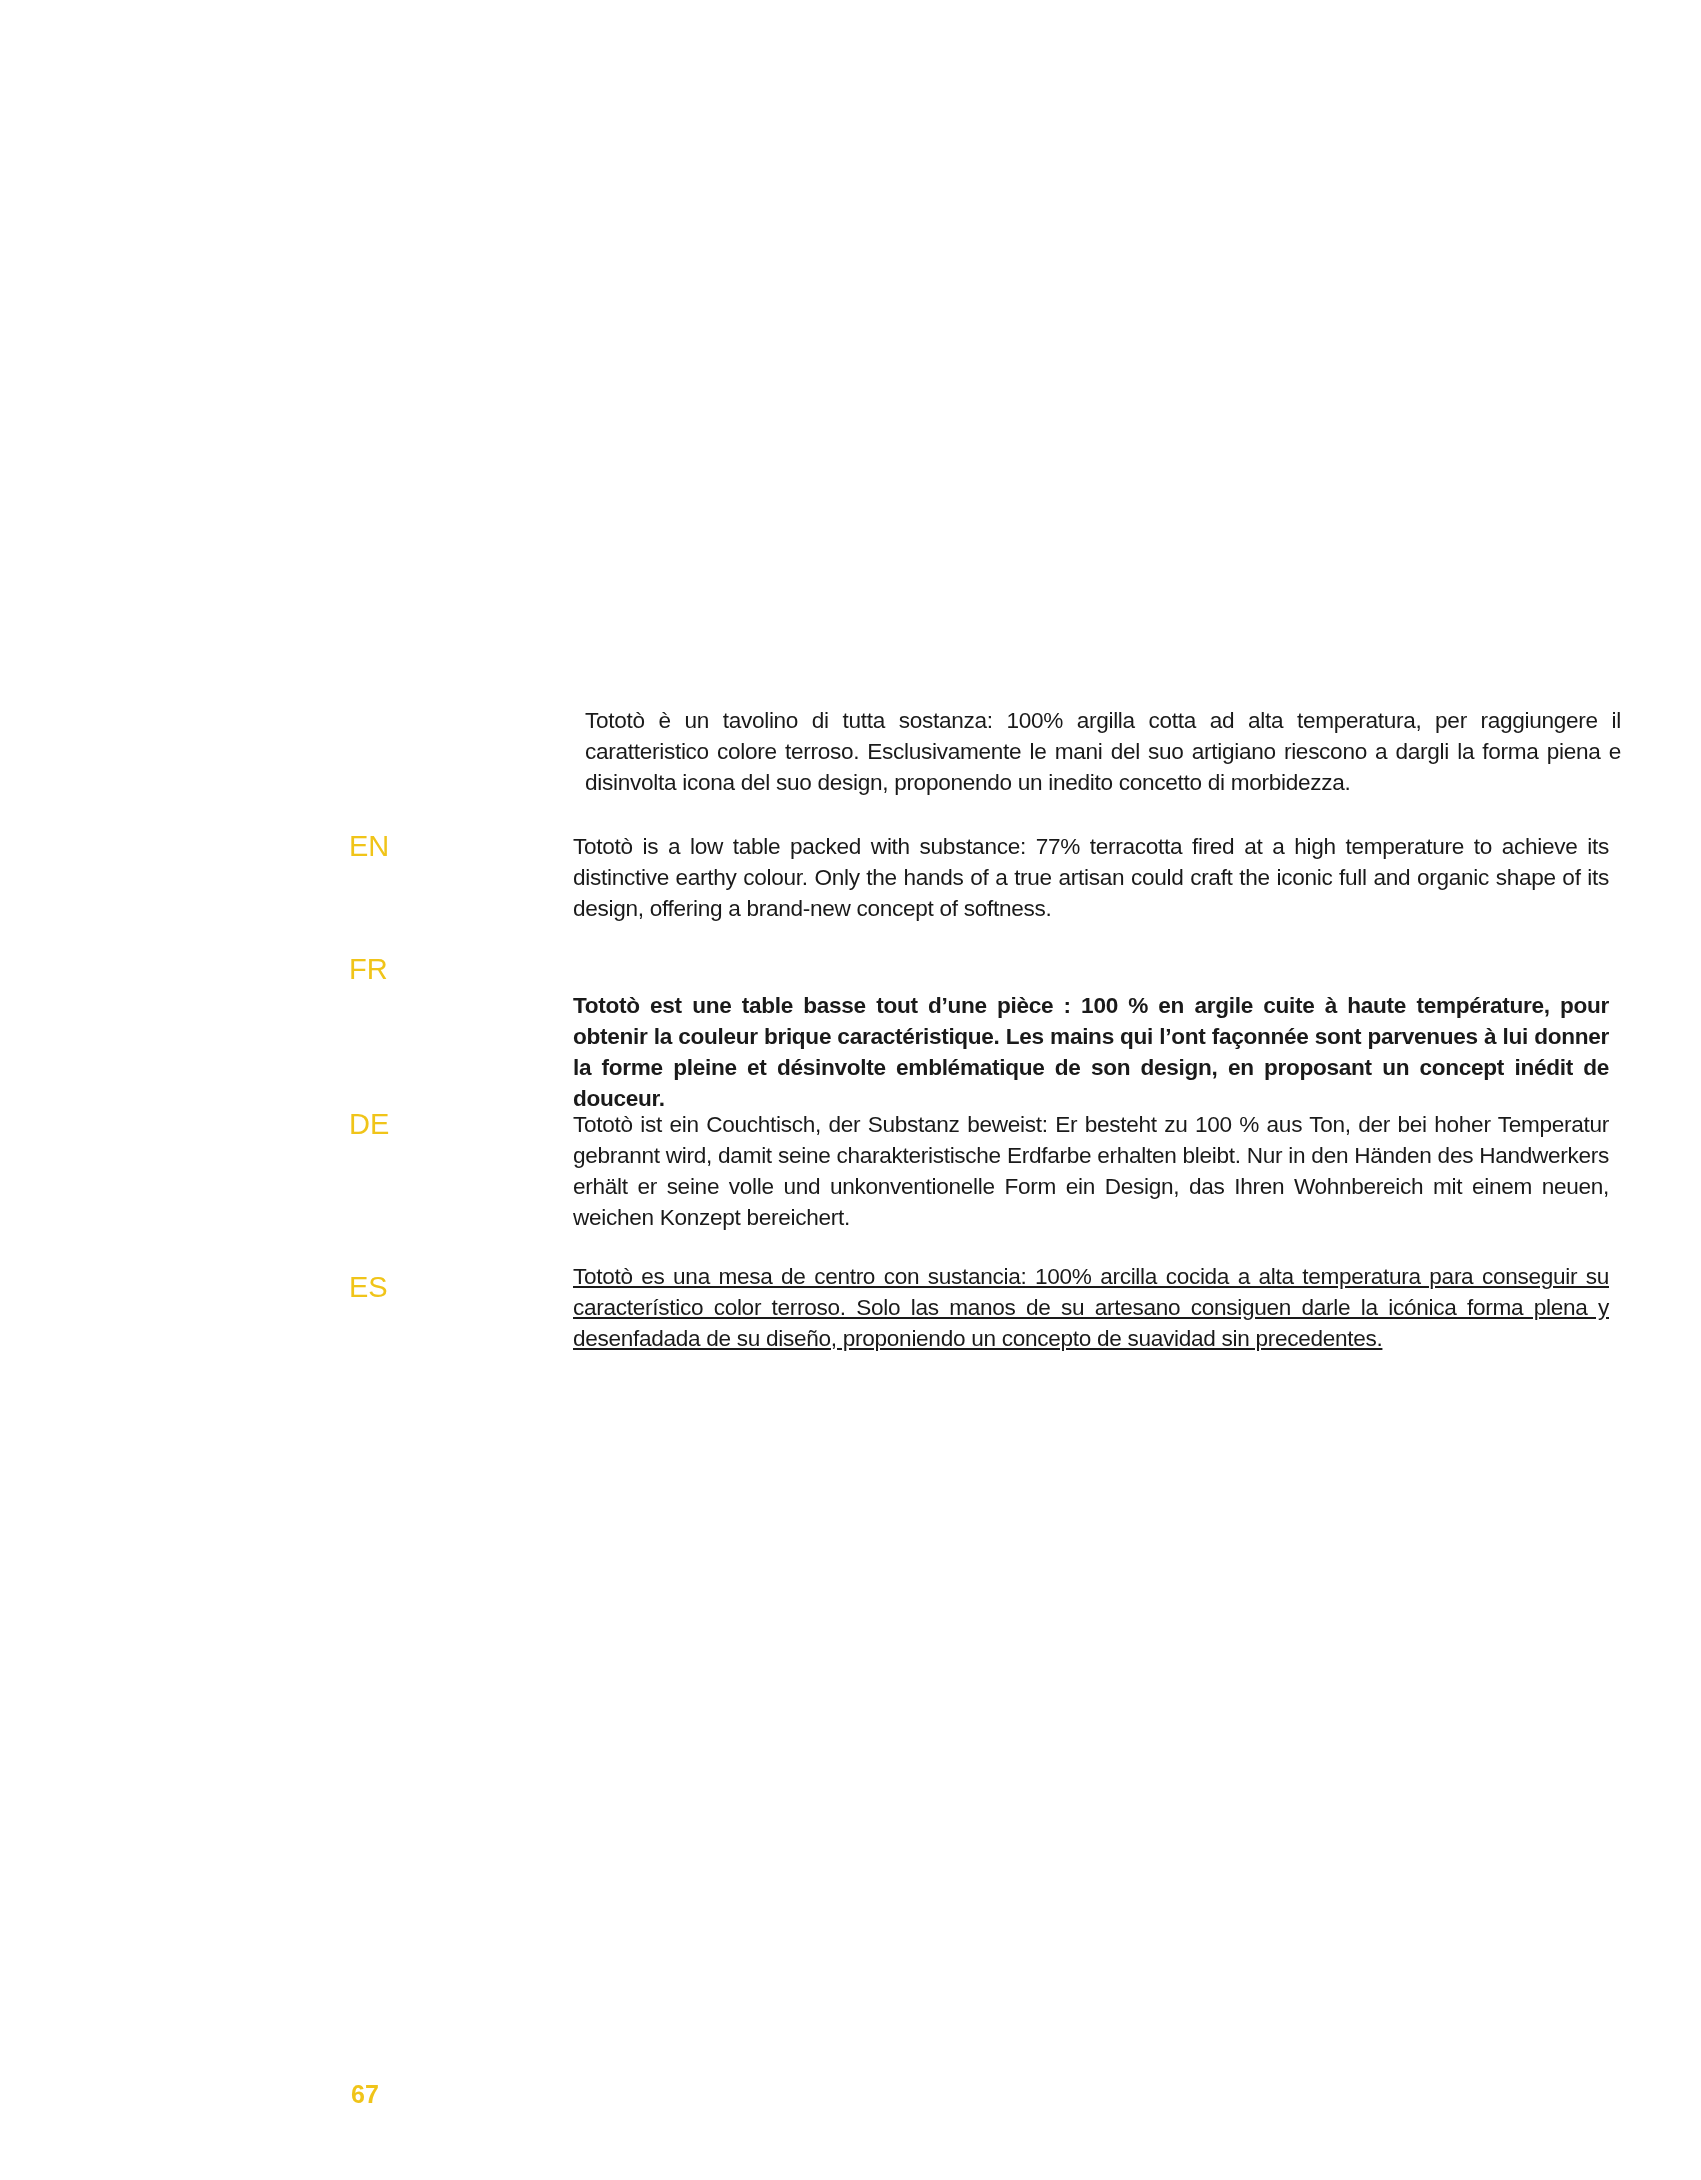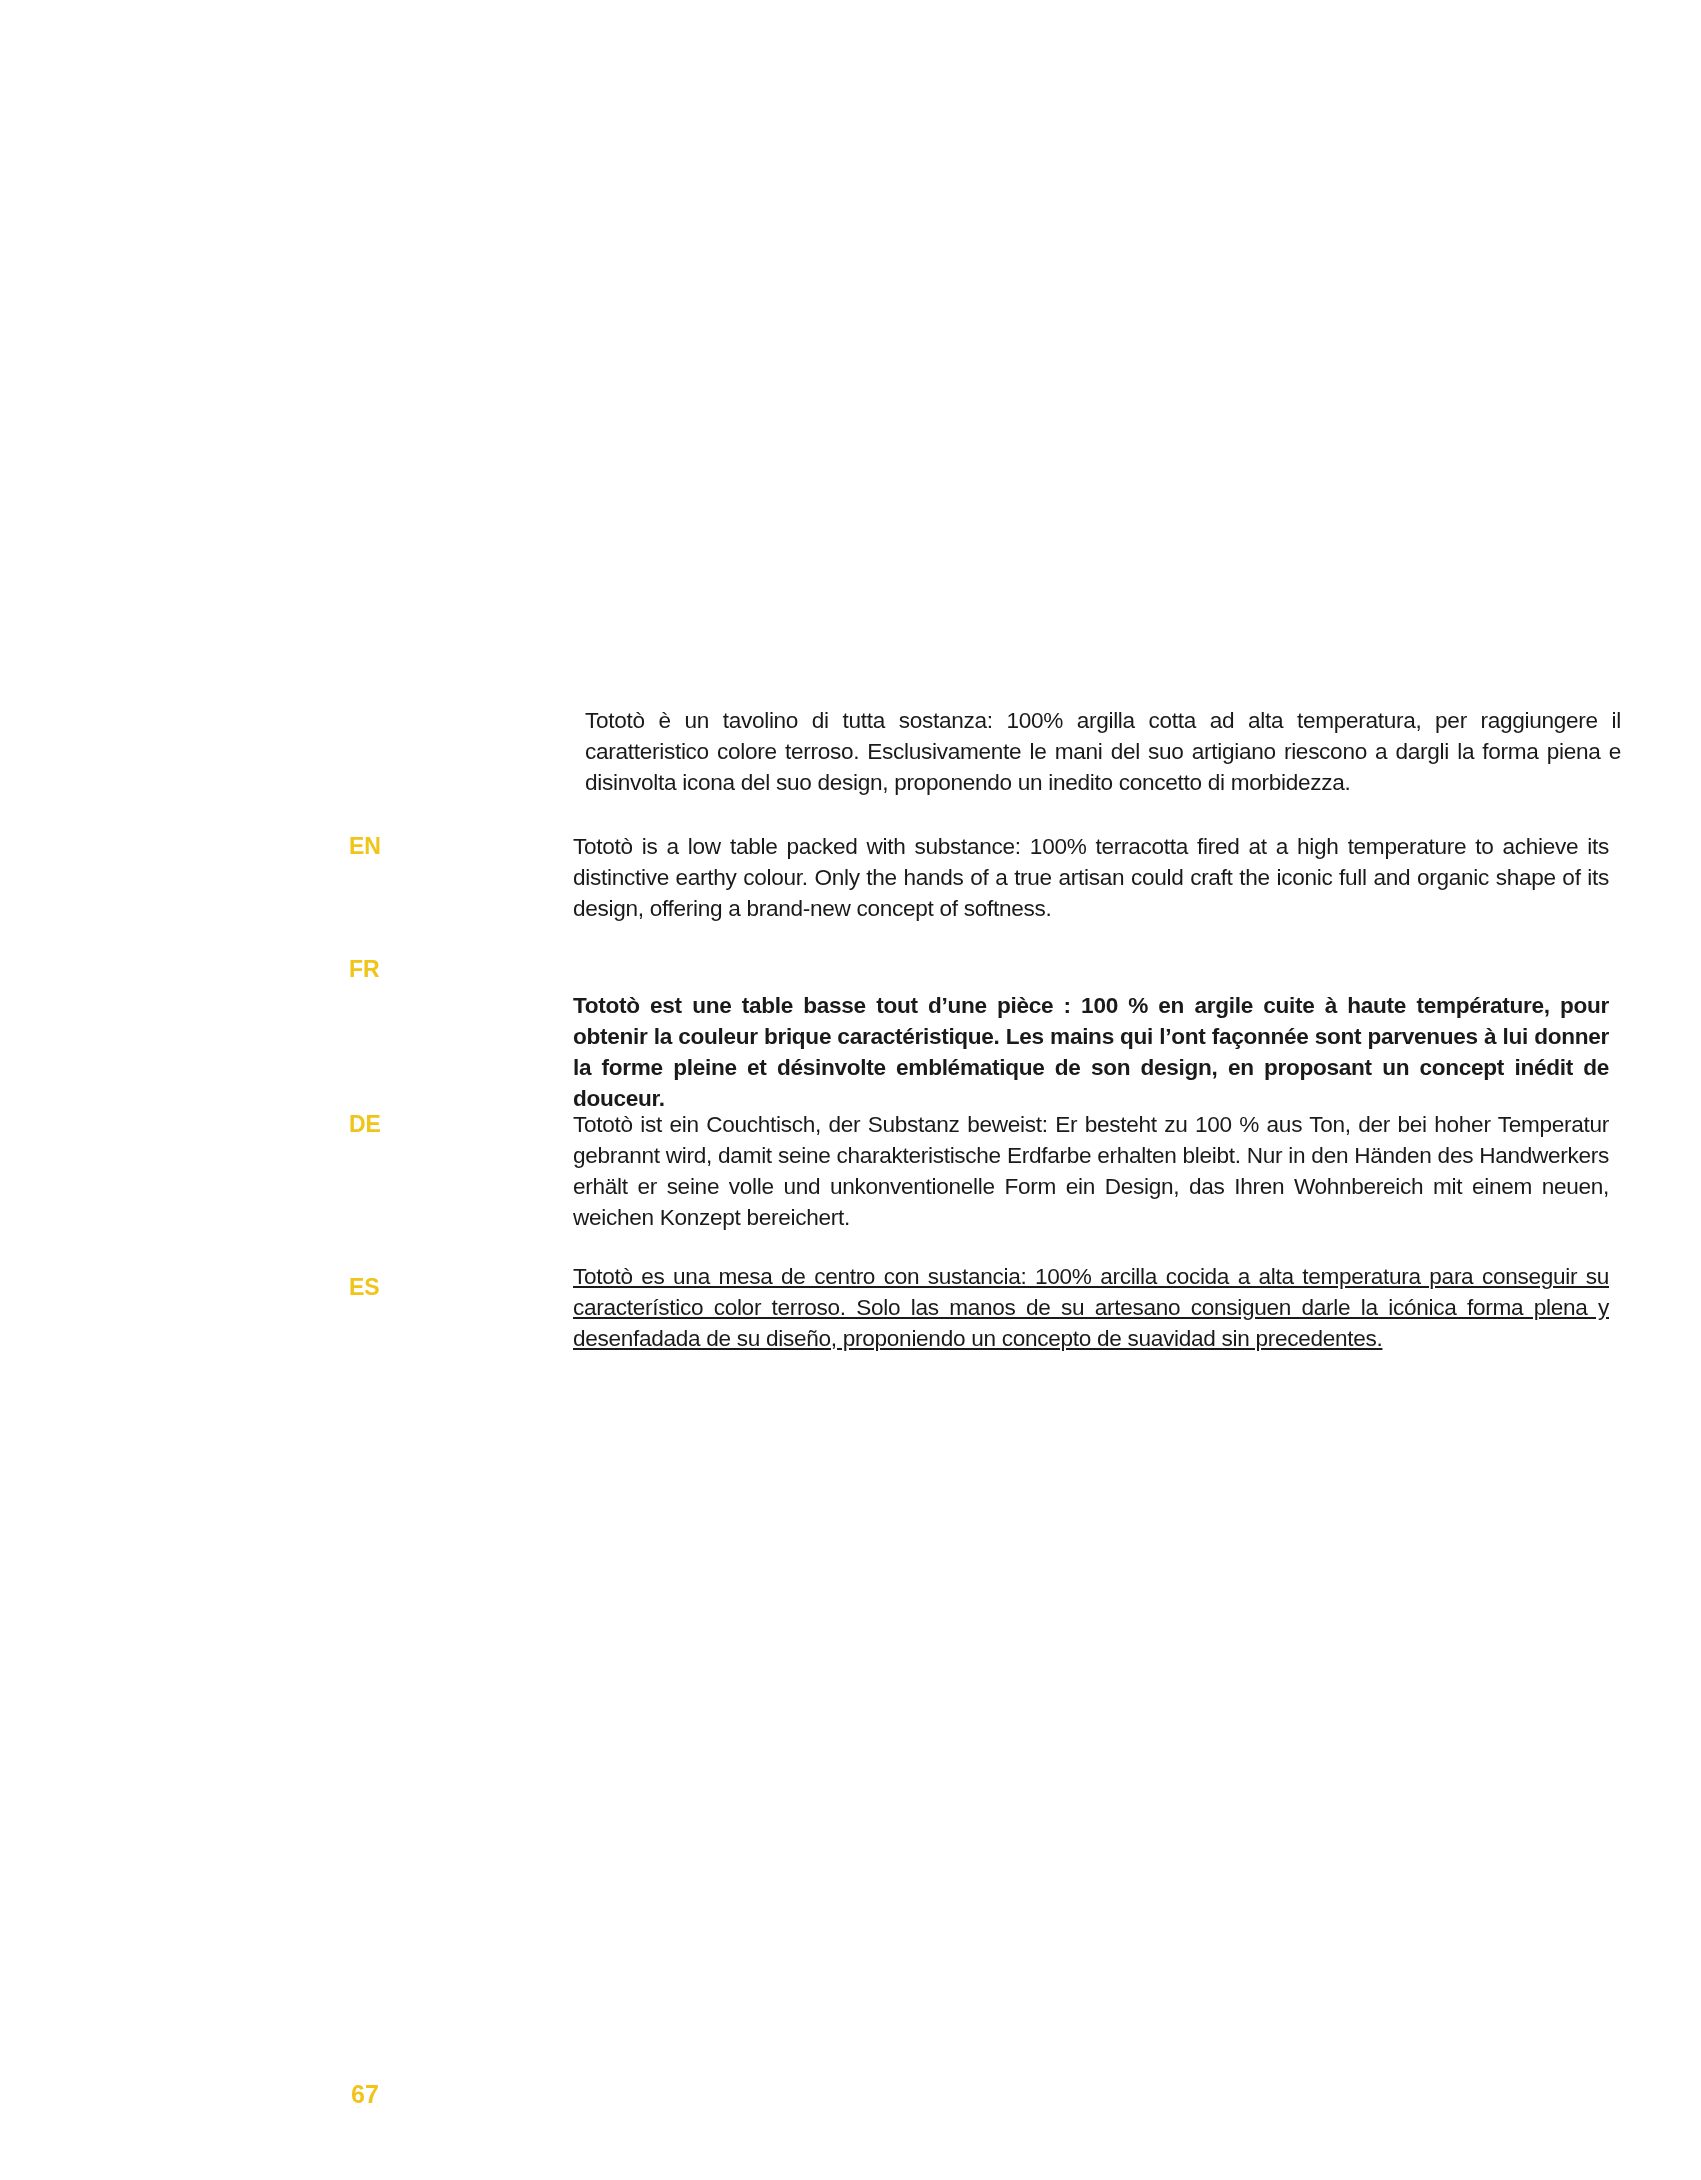--- a/index.html
+++ b/index.html
@@ -1,29 +1,29 @@
 <!DOCTYPE html>
 <html style="font-size:13.6px"><head>
 <meta charset="utf-8">
 <style>
   html, body { margin:0; padding:0; background:#ffffff; }
   body { width:1701px; height:2181px; position:relative; overflow:hidden;
          font-family:"Liberation Sans", "DejaVu Sans", sans-serif; }
-  .lang { position:absolute; left:349px; color:#F0C419; font-size:23px; line-height:31px;font-weight:bold; }
+  .lang { position:absolute; left:349px; color:#F0C419; font-size:29px; line-height:31px; }
   .para { position:absolute; left:573px; width:1036px; color:#1a1a1a;
           font-size:22.6px; line-height:31px; text-align:justify; letter-spacing:-0.3px; }
   .pagenum { position:absolute; left:351px; top:2079px; color:#F0C419; font-size:25px; line-height:31px;font-weight:bold; }
 </style>
 </head>
 <body>
 
 <div class="para" style="top:705px;margin-left:12px;">Tototò è un tavolino di tutta sostanza: 100% argilla cotta ad alta temperatura, per raggiungere il caratteristico colore terroso. Esclusivamente le mani del suo artigiano riescono a dargli la forma piena e disinvolta icona del suo design, proponendo un inedito concetto di morbidezza.</div>
 
 <div class="lang" style="top:831px;">EN</div>
-<div class="para" style="top:831px;">Tototò is a low table packed with substance: 100% terracotta fired at a high temperature to achieve its distinctive earthy colour. Only the hands of a true artisan could craft the iconic full and organic shape of its design, offering a brand-new concept of softness.</div>
+<div class="para" style="top:831px;">Tototò is a low table packed with substance: 77% terracotta fired at a high temperature to achieve its distinctive earthy colour. Only the hands of a true artisan could craft the iconic full and organic shape of its design, offering a brand-new concept of softness.</div>
 
 <div class="lang" style="top:954px;">FR</div>
 <div class="para" style="top:990px;font-weight:bold;">Tototò est une table basse tout d’une pièce : 100 % en argile cuite à haute température, pour obtenir la couleur brique caractéristique. Les mains qui l’ont façonnée sont parvenues à lui donner la forme pleine et désinvolte emblématique de son design, en proposant un concept inédit de douceur.</div>
 
 <div class="lang" style="top:1109px;">DE</div>
 <div class="para" style="top:1109px;">Tototò ist ein Couchtisch, der Substanz beweist:  Er besteht zu 100 % aus Ton, der bei hoher Temperatur gebrannt wird, damit seine charakteristische Erdfarbe erhalten bleibt. Nur in den Händen des Handwerkers erhält er seine volle und unkonventionelle Form ein Design, das Ihren Wohnbereich mit einem neuen, weichen Konzept bereichert.</div>
 
 <div class="lang" style="top:1264px;margin-top:8px;">ES</div>
 <div class="para" style="top:1261px;text-decoration:underline;">Tototò es una mesa de centro con sustancia: 100% arcilla cocida a alta temperatura para conseguir su característico color terroso. Solo las manos de su artesano consiguen darle la icónica forma plena y desenfadada de su diseño, proponiendo un concepto de suavidad sin precedentes.</div>
 

